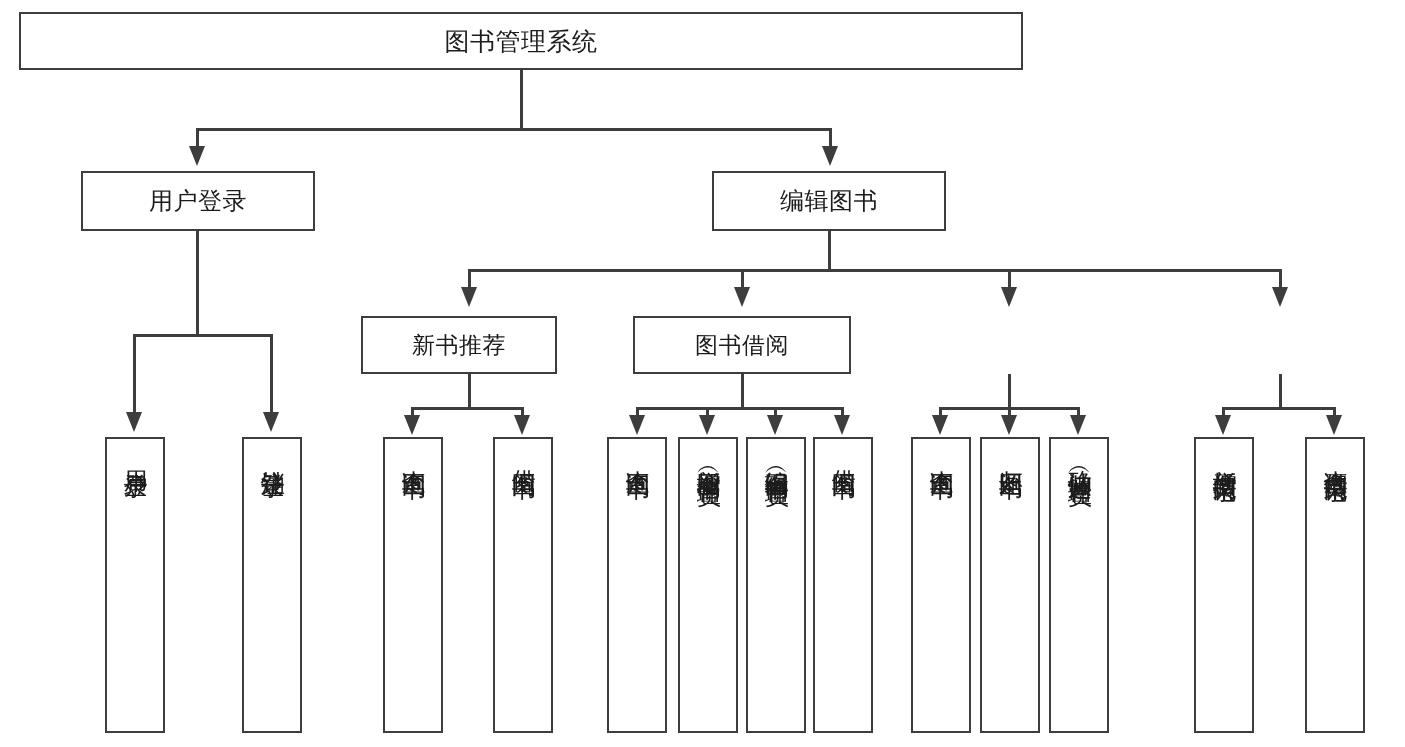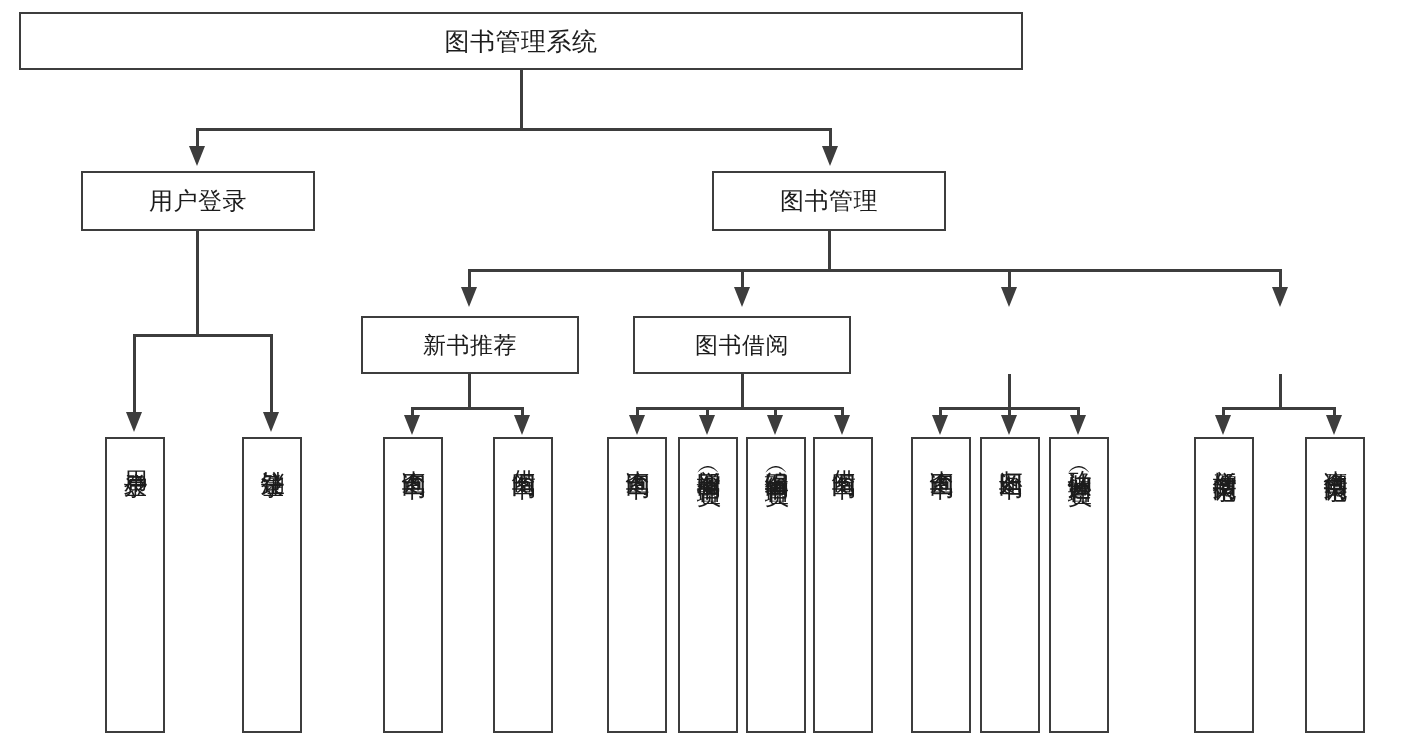--- a/index.html
+++ b/index.html
@@ -97,21 +97,21 @@
   <div class="conn vline" style="left:196px; top:128px; width:3px; height:20px;"></div>
   <div class="arrow" style="left:189px; top:146px;"></div>
   <div class="conn vline" style="left:829px; top:128px; width:3px; height:20px;"></div>
   <div class="arrow" style="left:822px; top:146px;"></div>
 
   <div class="node level1" style="left:81px; top:171px; width:234px; height:60px;">
     <span class="label">用户登录</span>
   </div>
 
   <div class="node level1" style="left:712px; top:171px; width:234px; height:60px;">
-    <span class="label">图书管理</span>
+    <span class="label">编辑图书</span>
   </div>
 
   <div class="conn vline" style="left:196px; top:231px; width:3px; height:106px;"></div>
   <div class="conn hline" style="left:133px; top:334px; width:140px; height:3px;"></div>
   <div class="conn vline" style="left:133px; top:334px; width:3px; height:80px;"></div>
   <div class="arrow" style="left:126px; top:412px;"></div>
   <div class="conn vline" style="left:270px; top:334px; width:3px; height:80px;"></div>
   <div class="arrow" style="left:263px; top:412px;"></div>
 
   <div class="conn vline" style="left:828px; top:231px; width:3px; height:40px;"></div>
@@ -122,21 +122,21 @@
 
   <div class="conn vline" style="left:741px; top:269px; width:3px; height:20px;"></div>
   <div class="arrow" style="left:734px; top:287px;"></div>
 
   <div class="conn vline" style="left:1008px; top:269px; width:3px; height:20px;"></div>
   <div class="arrow" style="left:1001px; top:287px;"></div>
 
   <div class="conn vline" style="left:1279px; top:269px; width:3px; height:20px;"></div>
   <div class="arrow" style="left:1272px; top:287px;"></div>
 
-  <div class="node level2" style="left:361px; top:316px; width:218px; height:58px;">
+  <div class="node level2" style="left:361px; top:316px; width:196px; height:58px;">
     <span class="label">新书推荐</span>
   </div>
   <div class="node level2" style="left:633px; top:316px; width:218px; height:58px;">
     <span class="label">图书借阅</span>
   </div>
 
   <div class="conn vline" style="left:468px; top:374px; width:3px; height:36px;"></div>
   <div class="conn hline" style="left:411px; top:407px; width:113px; height:3px;"></div>
   <div class="conn vline" style="left:411px; top:407px; width:3px; height:12px;"></div>
   <div class="arrow" style="left:404px; top:415px;"></div>

